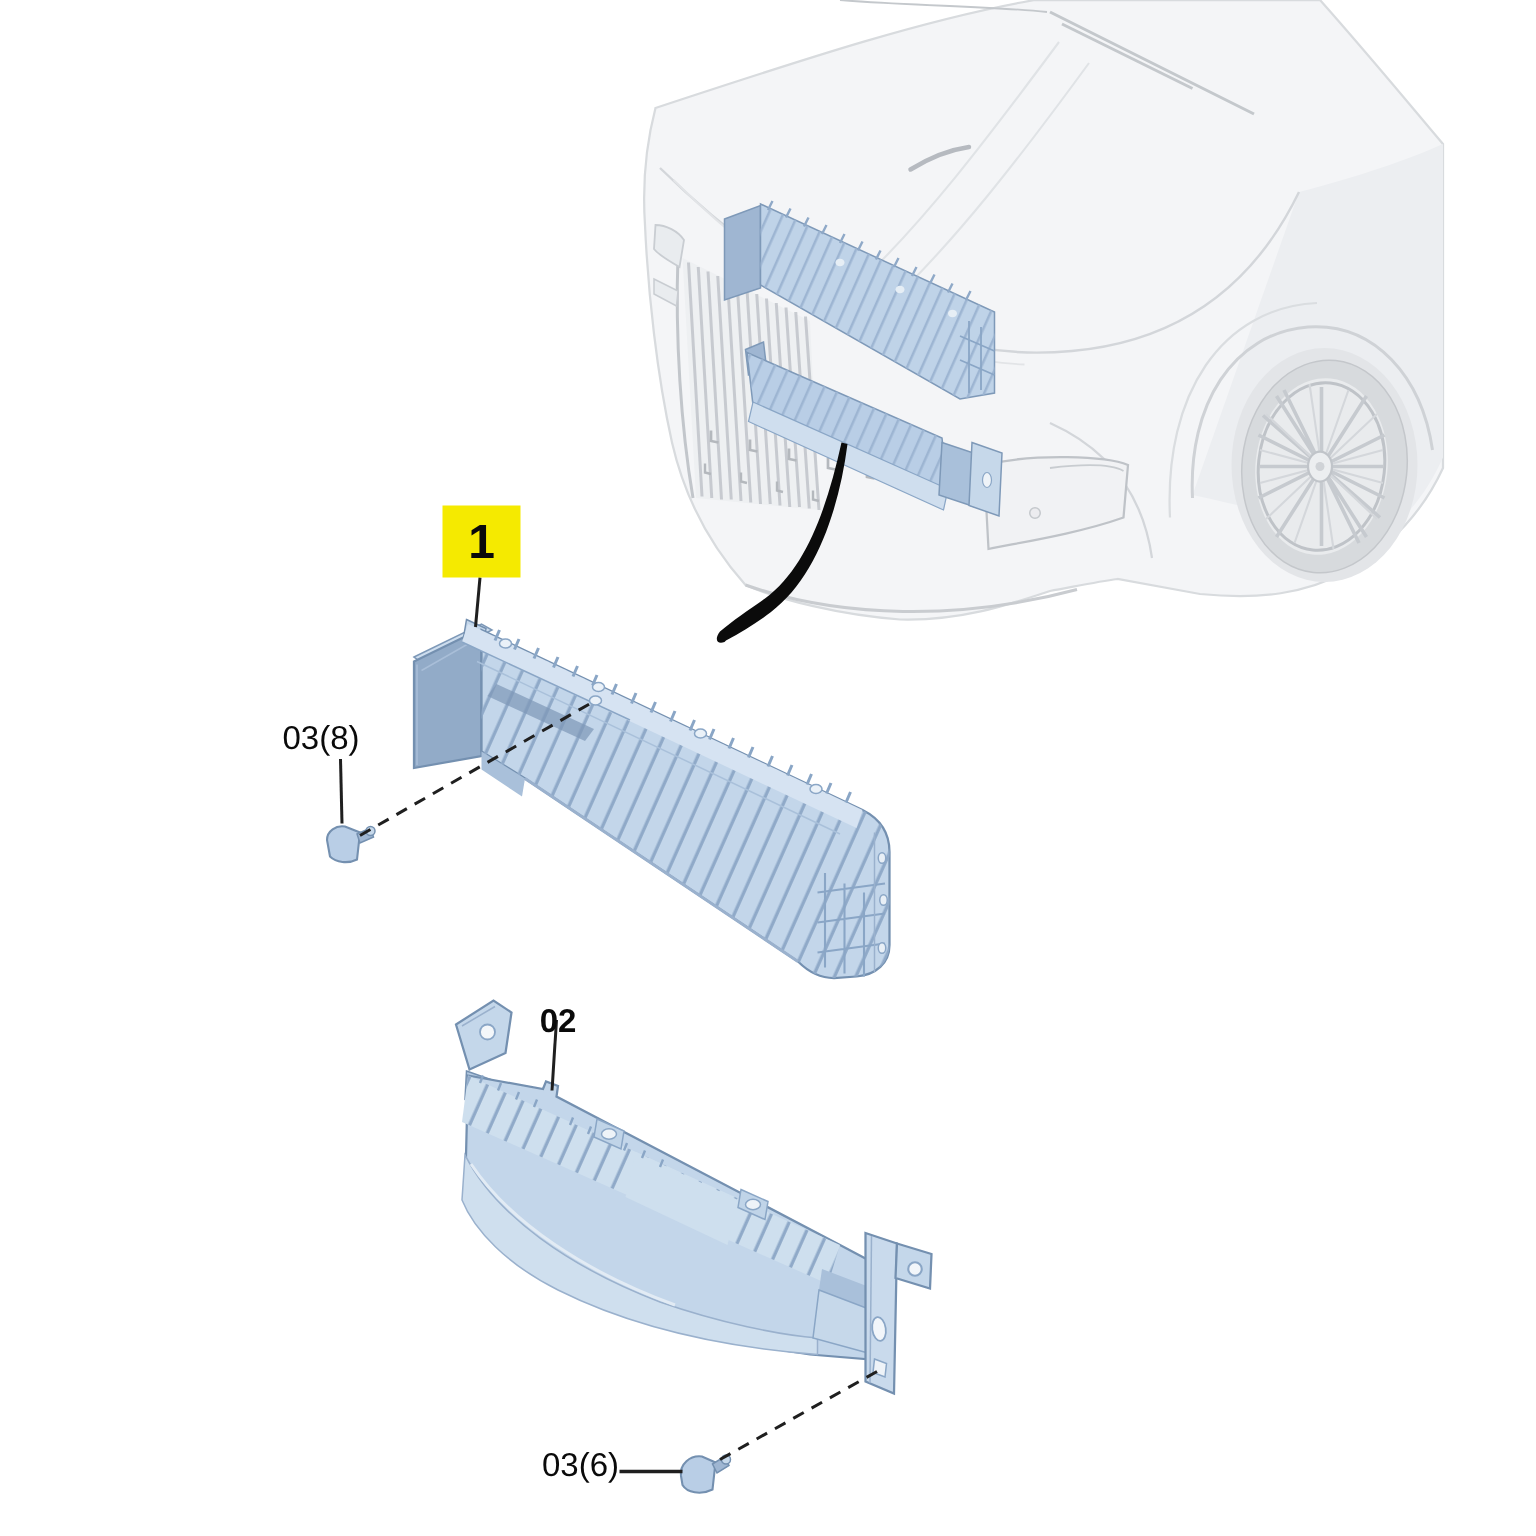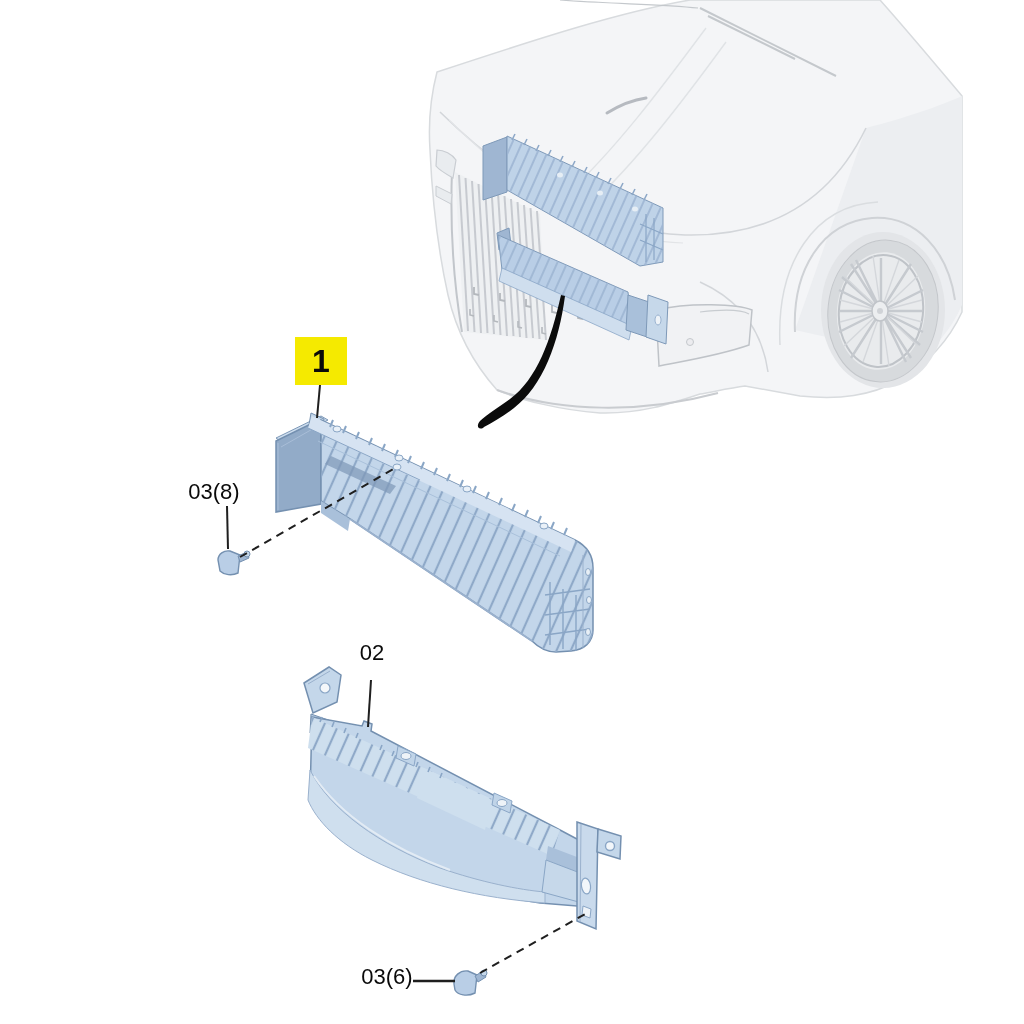--- a/index.html
+++ b/index.html
@@ -193,15 +193,15 @@
     <line x1="227" y1="506" x2="228" y2="549" stroke-width="2"></line>
     <line x1="371" y1="680" x2="368" y2="727" stroke-width="2"></line>
     <line x1="413" y1="981" x2="455" y2="981" stroke-width="2.4"></line>
     <line x1="240" y1="557" x2="397" y2="467" stroke-width="2" stroke-dasharray="8 6"></line>
     <line x1="480" y1="973" x2="587" y2="913" stroke-width="2" stroke-dasharray="8 6"></line>
   </g>
 </svg>
 
 <div class="callout badge" style="left: 295px; top: 337px; width: 52px; height: 48px; background: rgb(245, 234, 0);">1</div>
 <div class="callout plain" style="left:183px;top:479px;width:62px;">03(8)</div>
-<div class="callout plain" style="left:350px;top:640px;width:44px;">02</div>
+<div class="callout plain" style="left:350px;top:668px;width:44px;font-weight:bold;">02</div>
 <div class="callout plain" style="left:357px;top:964px;width:60px;">03(6)</div>
 </div>
 
 </body></html>

